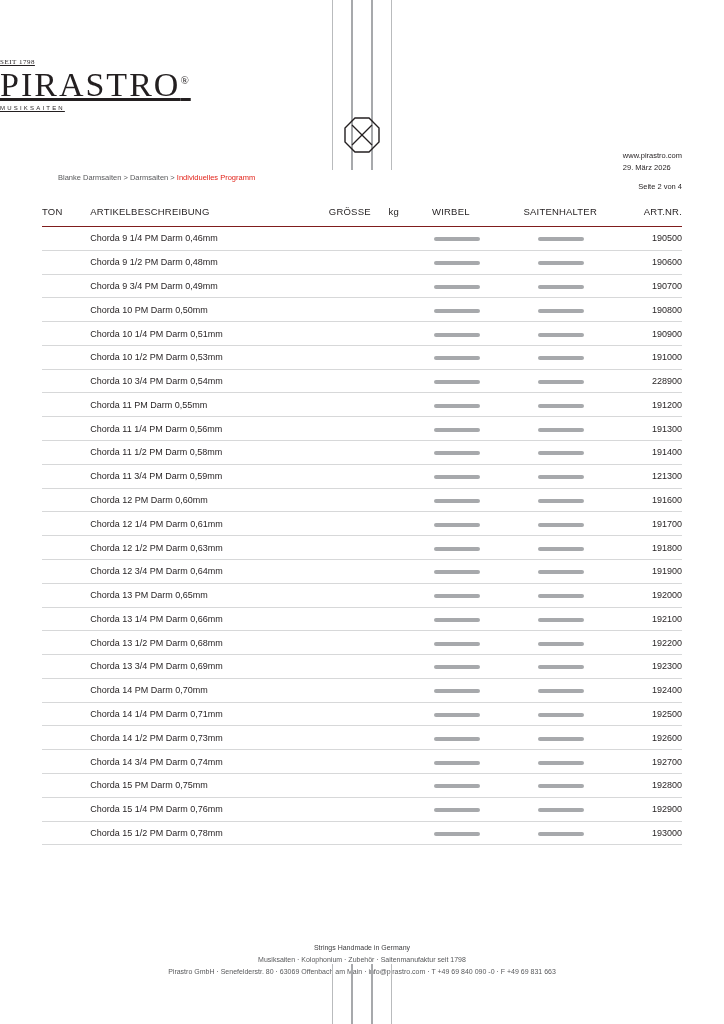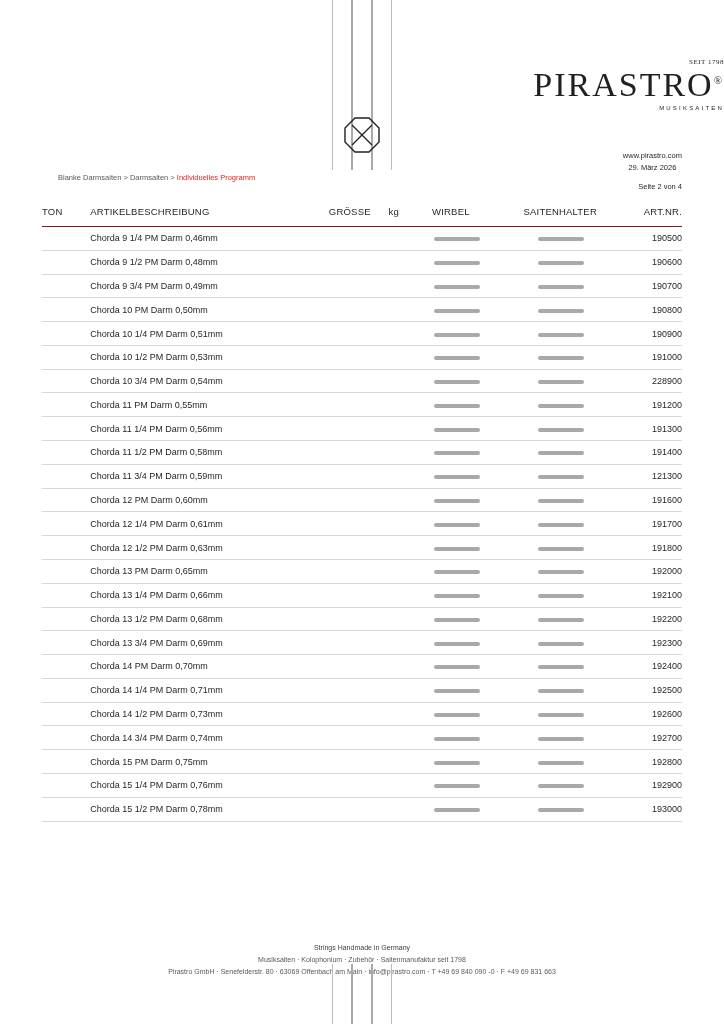--- a/index.html
+++ b/index.html
@@ -47,21 +47,22 @@
   .strings-bottom span:nth-child(2) { width: 2px; background: #a7a9ac; }
   .strings-top span:nth-child(3),
   .strings-bottom span:nth-child(3) { width: 2px; background: #a7a9ac; }
 
   
   .logo-area {
     position: absolute;
     top: 58px;
     left: 0;
     right: 0;
-    text-align: right;
+    text-align: left;
+    text-decoration: underline;
   }
   .logo-seit {
     font-family: "Liberation Serif", serif;
     font-size: 7px;
     letter-spacing: 0.5px;
     color: #231f20;
     margin-bottom: 2px;
   }
   .logo-name {
     font-family: "Liberation Serif", serif;
@@ -85,21 +86,21 @@
     margin: 6px auto 0;
     width: 36px;
     height: 36px;
   }
 
   
   .meta {
     position: absolute;
     top: 150px;
     right: 42px;
-    text-align: center;
+    text-align: left;
     font-size: 7.5px;
     color: #231f20;
     line-height: 1.55;
   }
 
   
   .breadcrumb {
     position: absolute;
     top: 173px;
     left: 58px;
@@ -346,20 +347,29 @@
           <td class="col-ton"></td>
           <td class="col-desc">Chorda 12 1/2 PM Darm 0,63mm</td>
           <td class="col-groesse"></td>
           <td class="col-kg"></td>
           <td class="col-wirbel"><span class="bar bar-wirbel"></span></td>
           <td class="col-halter"><span class="bar bar-halter"></span></td>
           <td class="col-art">191800</td>
         </tr>
         <tr>
           <td class="col-ton"></td>
+          <td class="col-desc">Chorda 12 3/4 PM Darm 0,64mm</td>
+          <td class="col-groesse"></td>
+          <td class="col-kg"></td>
+          <td class="col-wirbel"><span class="bar bar-wirbel"></span></td>
+          <td class="col-halter"><span class="bar bar-halter"></span></td>
+          <td class="col-art">191900</td>
+        </tr>
+        <tr>
+          <td class="col-ton"></td>
           <td class="col-desc">Chorda 13 PM Darm 0,65mm</td>
           <td class="col-groesse"></td>
           <td class="col-kg"></td>
           <td class="col-wirbel"><span class="bar bar-wirbel"></span></td>
           <td class="col-halter"><span class="bar bar-halter"></span></td>
           <td class="col-art">192000</td>
         </tr>
         <tr>
           <td class="col-ton"></td>
           <td class="col-desc">Chorda 13 1/4 PM Darm 0,66mm</td>

